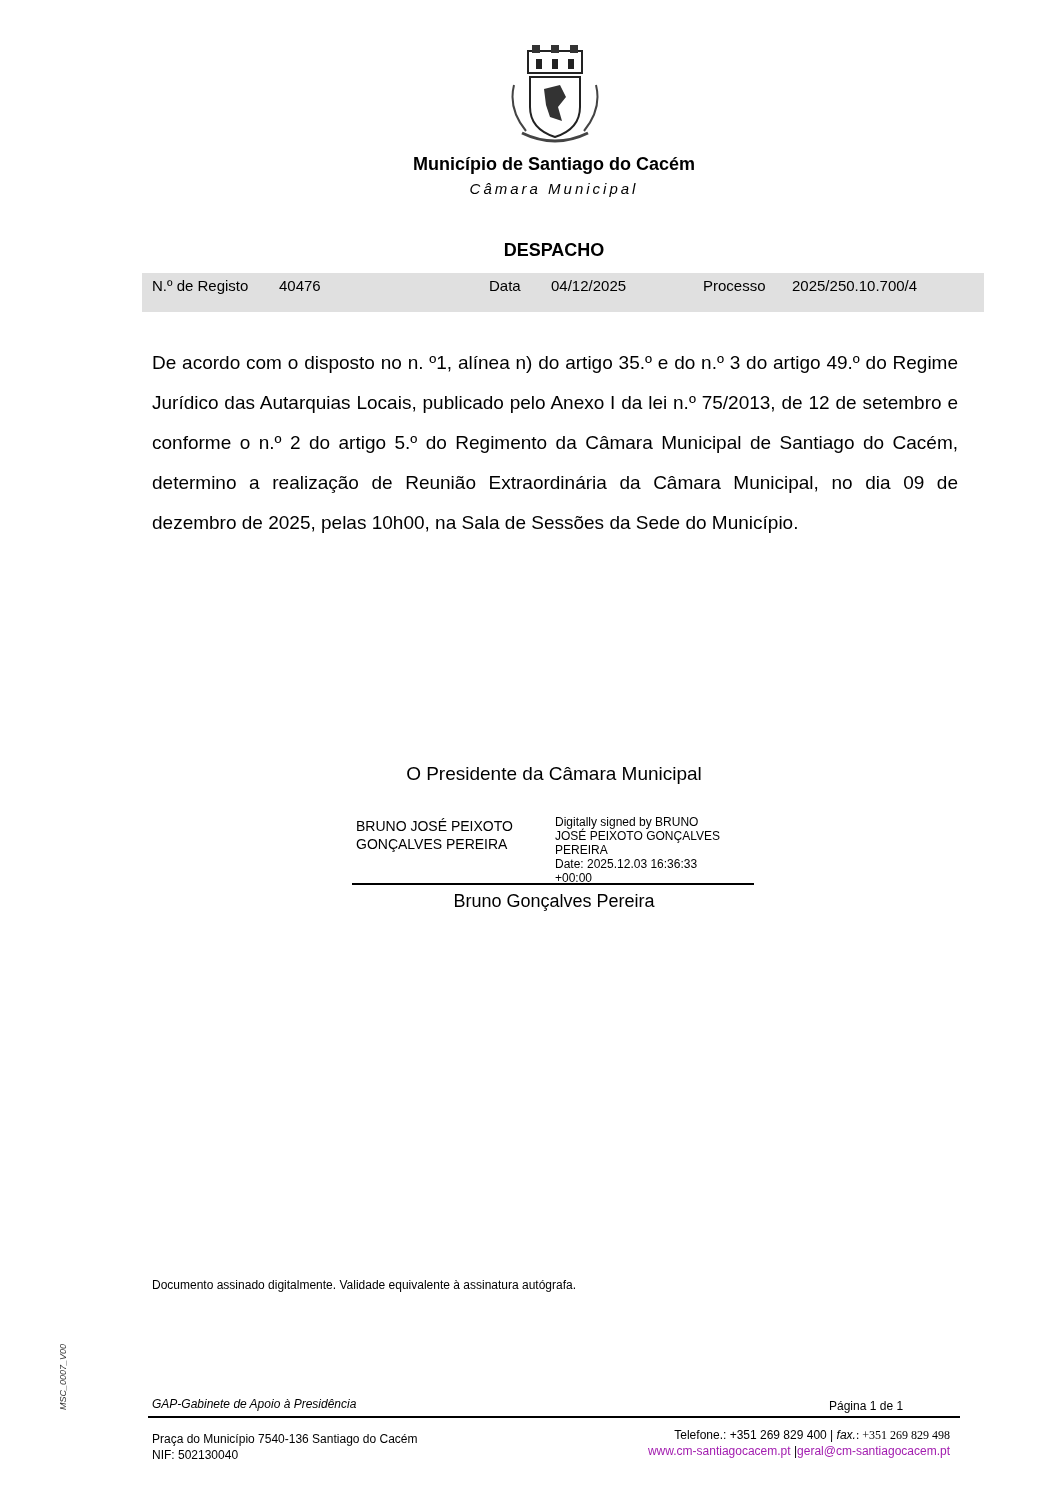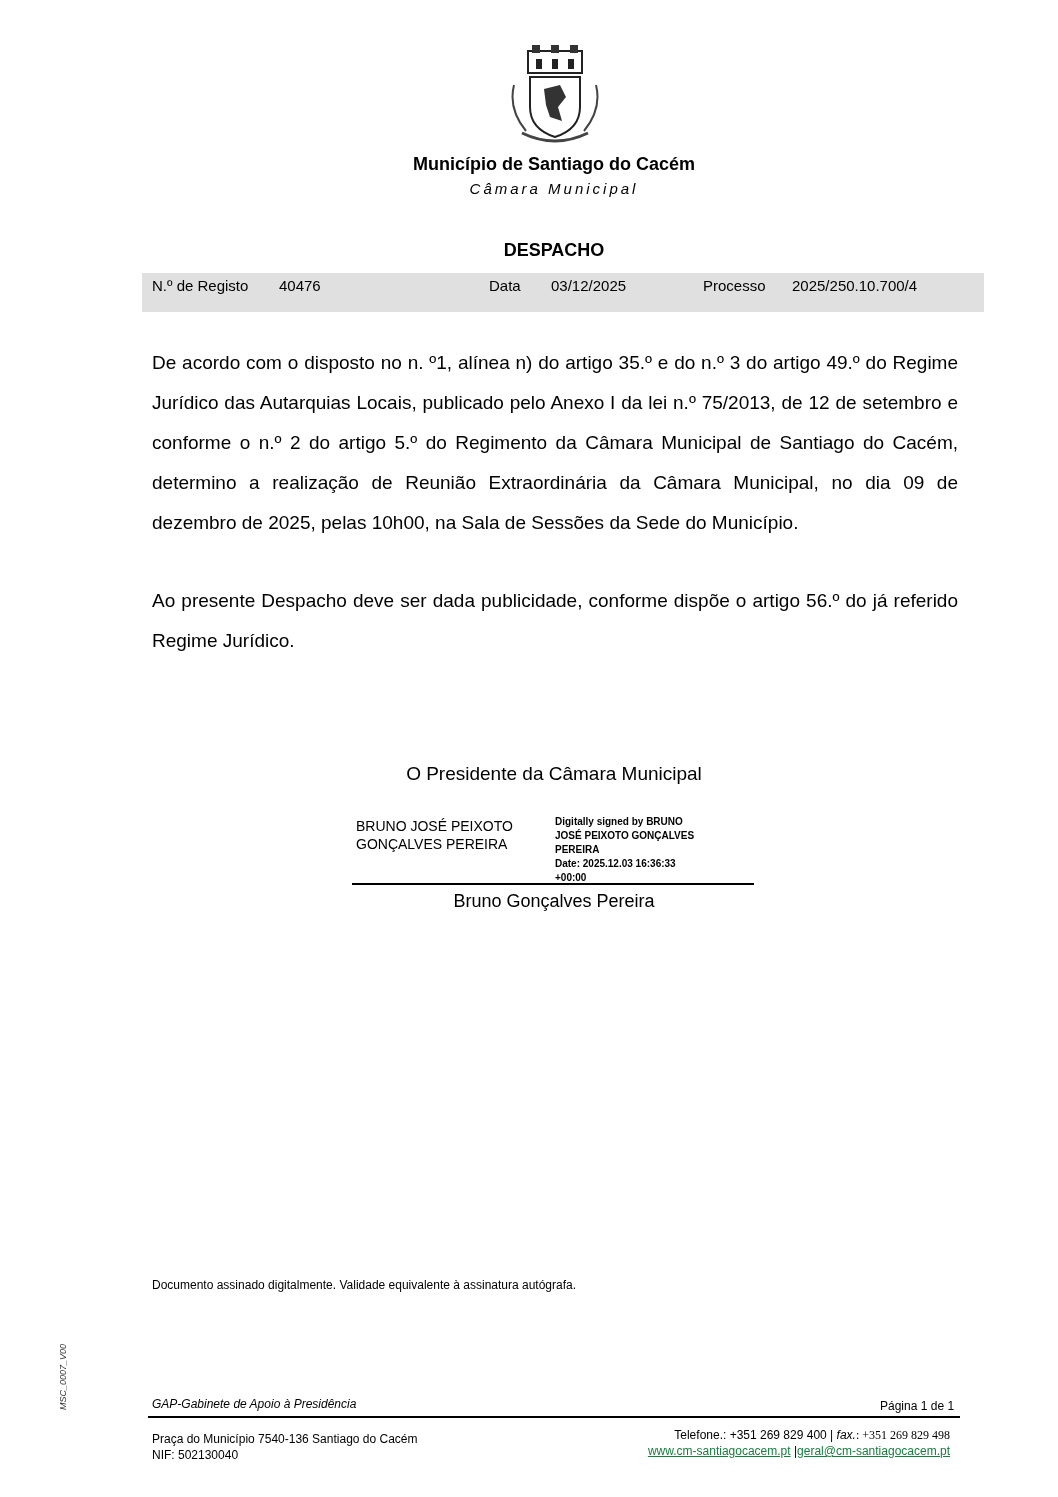--- a/index.html
+++ b/index.html
@@ -9,31 +9,31 @@
   .logo { left:500px; top:45px; width:110px; height:100px; }
   .title { left:0; width:1108px; top:154px; text-align:center; font-size:18px; font-weight:bold; }
   .subtitle { left:0; width:1108px; top:180px; text-align:center; font-size:15px; font-style:italic; letter-spacing:3px; }
   .doc-heading { left:0; width:1108px; top:240px; text-align:center; font-size:18px; font-weight:bold; }
   .reg-bar { left:142px; top:273px; width:842px; height:39px; background:#e0e0e0; font-size:15px; }
   .reg-bar span { position:absolute; top:4px; }
   .body-text { left:152px; top:343px; width:806px; font-size:19px; line-height:40px; text-align:justify; }
   .body-text p { margin:0 0 38px 0; }
   .sign-title { left:0; width:1108px; top:763px; text-align:center; font-size:19px; }
   .sig-name { left:356px; top:817px; font-size:14px; line-height:18px; }
-  .sig-details { left:555px; top:815px; font-size:10px; line-height:14px; width:210px;font-weight:bold; }
+  .sig-details { left:555px; top:815px; font-size:12px; line-height:14px; width:210px; }
   .sig-line { left:352px; top:883px; width:402px; height:2px; background:#000; }
   .signer { left:0; width:1108px; top:891px; text-align:center; font-size:18px; }
   .note { left:152px; top:1278px; font-size:12px; }
   .side-code { left:58px; top:1410px; font-size:9px; font-style:italic; transform:rotate(-90deg); transform-origin:left top; color:#333; }
   .dept { left:152px; top:1381px; font-size:12px; font-style:italic;margin-top:16px; }
-  .page-num { left:880px; top:1399px; font-size:12px; }
+  .page-num { left:829px; top:1399px; font-size:12px; }
   .footer-line { left:148px; top:1416px; width:812px; height:2px; background:#000; }
   .addr { left:152px; top:1431px; font-size:12px; line-height:16px; }
   .contact { left:600px; top:1427px; width:350px; text-align:right; font-size:12px; line-height:16px; }
-  .contact a { color:#15803d; text-decoration:underline; }
+  .contact a { color:#a21caf; }
   .fax { font-family:"Liberation Serif", serif; }
 </style>
 </head>
 <body>
 
 <div class="abs logo">
   <svg width="110" height="100" viewBox="0 0 110 100">
     <rect x="28" y="6" width="54" height="22" fill="none" stroke="#222" stroke-width="2"></rect>
     <rect x="32" y="0" width="8" height="8" fill="#333"></rect>
       <rect x="51" y="0" width="8" height="8" fill="#333"></rect>
@@ -49,28 +49,27 @@
 </div>
 
 <div class="abs title">Município de Santiago do Cacém</div>
 <div class="abs subtitle">Câmara Municipal</div>
 <div class="abs doc-heading">DESPACHO</div>
 
 <div class="abs reg-bar">
   <span style="left:10px">N.º de Registo</span>
   <span style="left:137px">40476</span>
   <span style="left:347px">Data</span>
-  <span style="left:409px">03/12/2025</span>
+  <span style="left:409px">04/12/2025</span>
   <span style="left:561px">Processo</span>
   <span style="left:650px">2025/250.10.700/4</span>
 </div>
 
 <div class="abs body-text">
   <p>De acordo com o disposto no n. º1, alínea n) do artigo 35.º e do n.º 3 do artigo 49.º do Regime Jurídico das Autarquias Locais, publicado pelo Anexo I da lei n.º 75/2013, de 12 de setembro e conforme o n.º 2 do artigo 5.º do Regimento da Câmara Municipal de Santiago do Cacém, determino a realização de Reunião Extraordinária da Câmara Municipal, no dia 09 de dezembro de 2025, pelas 10h00, na Sala de Sessões da Sede do Município.</p>
-  <p>Ao presente Despacho deve ser dada publicidade, conforme dispõe o artigo 56.º do já referido Regime Jurídico.</p>
 </div>
 
 <div class="abs sign-title">O Presidente da Câmara Municipal</div>
 <div class="abs sig-name">
   <div>BRUNO JOSÉ PEIXOTO</div>
   <div>GONÇALVES PEREIRA</div>
 </div>
 <div class="abs sig-details">
   <div>Digitally signed by BRUNO</div>
   <div>JOSÉ PEIXOTO GONÇALVES</div>

